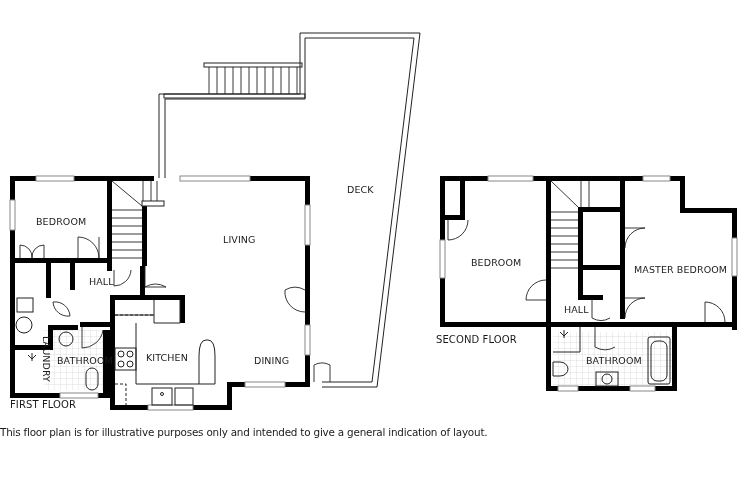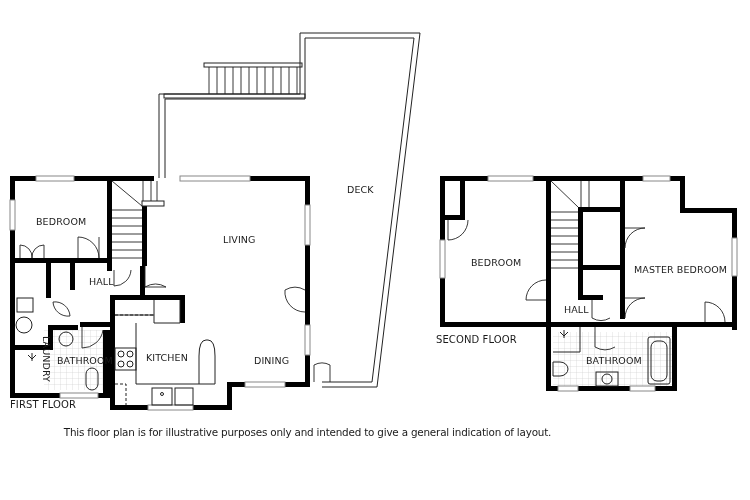--- a/index.html
+++ b/index.html
@@ -1,20 +1,20 @@
 <!DOCTYPE html>
 <html><head>
 <meta charset="utf-8">
 <style>
   html, body { margin: 0; padding: 0; background: #ffffff; }
   body { width: 750px; height: 500px; position: relative; overflow: hidden; font-family: "DejaVu Sans", sans-serif; }
   svg { position: absolute; left: 0; top: 0; }
   .lbl { font-family: "DejaVu Sans", sans-serif; font-size: 9.5px; fill: #1a1a1a; letter-spacing: 0.1px; }
   .floor { font-size: 10px; }
-  .disclaimer { position: absolute; left: 0; top: 426px; width: 615px; text-align: center; font-family: "DejaVu Sans", sans-serif; font-size: 10.4px; color: #1a1a1a; letter-spacing: -0.2px; }
+  .disclaimer { position: absolute; left: 0; top: 426px; width: 615px; text-align: left; font-family: "DejaVu Sans", sans-serif; font-size: 10.4px; color: #1a1a1a; letter-spacing: -0.2px; }
   .w { fill: #000; }
   .thin { fill: none; stroke: #222; stroke-width: 1; }
   .win { fill: #fff; stroke: #888; stroke-width: 1; }
   .door { fill: none; stroke: #222; stroke-width: 0.9; }
 </style>
 </head>
 <body>
 
 <svg width="750" height="500" viewBox="0 0 750 500" xmlns="http://www.w3.org/2000/svg">
   <defs>

